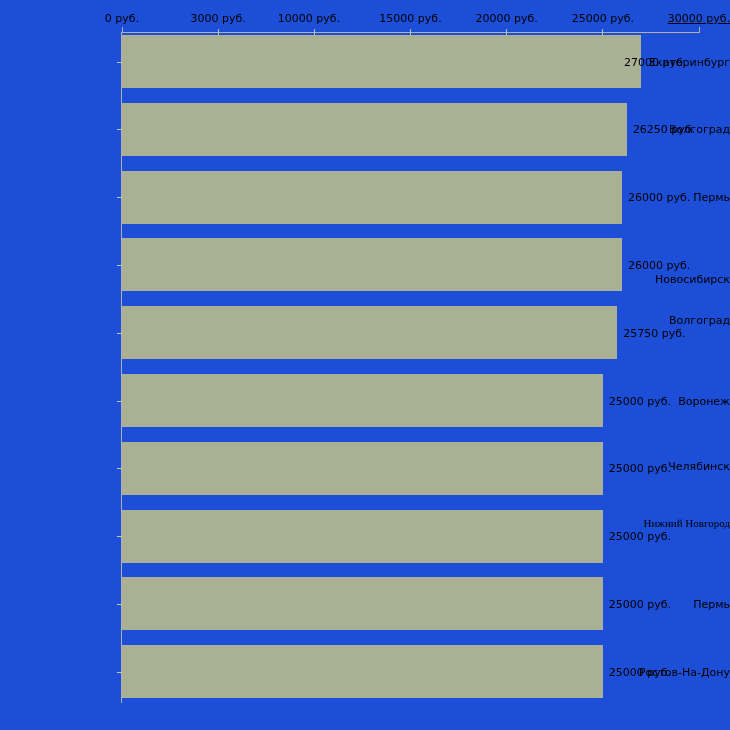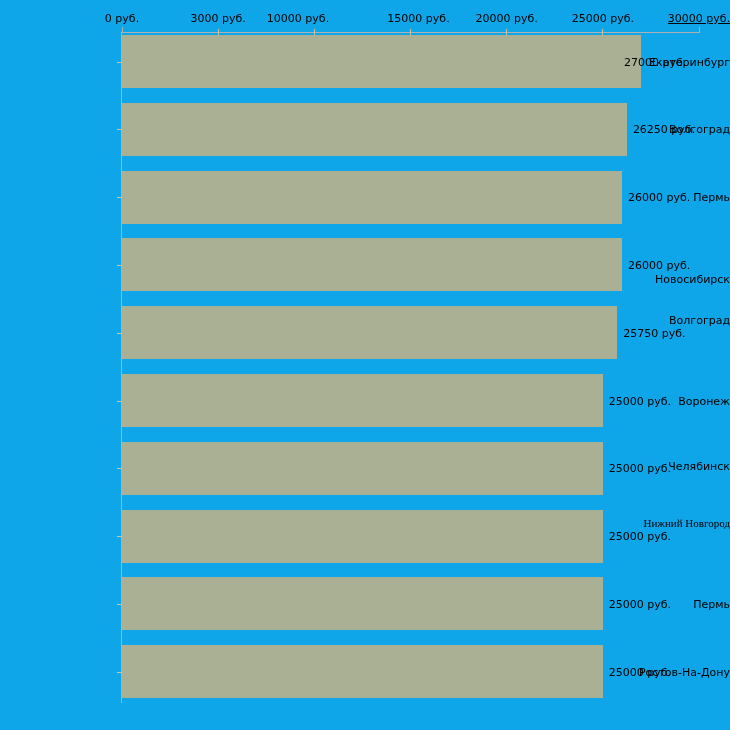--- a/index.html
+++ b/index.html
@@ -12,21 +12,21 @@
     width: 730px;
     height: 730px;
     font-family: "DejaVu Sans", sans-serif;
     color: #000000;
     overflow: hidden;
   }
   #chart-root {
     position: relative;
     width: 730px;
     height: 730px;
-    background: #0ea5e9;
+    background: #1d4ed8;
   }
 
   
   .x-axis-line {
     position: absolute;
     left: 121px;
     top: 32px;
     width: 578px;
     height: 1px;
     background: #b0b0b0;
@@ -106,23 +106,23 @@
     <div class="x-axis-line"></div>
 
     <div class="y-axis-line"></div>
 
     <div id="x-ticks">
         <div class="x-tick edge" style="left: 121.5px;"></div>
         <div class="x-tick-label" style="left: 122px;">0 руб.</div>
         <div class="x-tick" style="left: 217.667px;"></div>
         <div class="x-tick-label" style="left: 218.167px;">3000 руб.</div>
         <div class="x-tick" style="left: 313.833px;"></div>
-        <div class="x-tick-label" style="left: 298px;">10000 руб.</div>
+        <div class="x-tick-label" style="left: 309px;">10000 руб.</div>
         <div class="x-tick" style="left: 410px;"></div>
-        <div class="x-tick-label" style="left: 410.5px; margin-left: 8px;">15000 руб.</div>
+        <div class="x-tick-label" style="left: 410.5px;">15000 руб.</div>
         <div class="x-tick" style="left: 506.167px;"></div>
         <div class="x-tick-label" style="left: 506.667px;">20000 руб.</div>
         <div class="x-tick" style="left: 602.333px;"></div>
         <div class="x-tick-label" style="left: 602.833px;">25000 руб.</div>
         <div class="x-tick edge" style="left: 698.5px;"></div>
         <div class="x-tick-label" style="left: 699px; text-decoration: underline;">30000 руб.</div>
       </div>
 
     <div id="y-ticks">
         <div class="y-tick" style="top: 62px;"></div>

